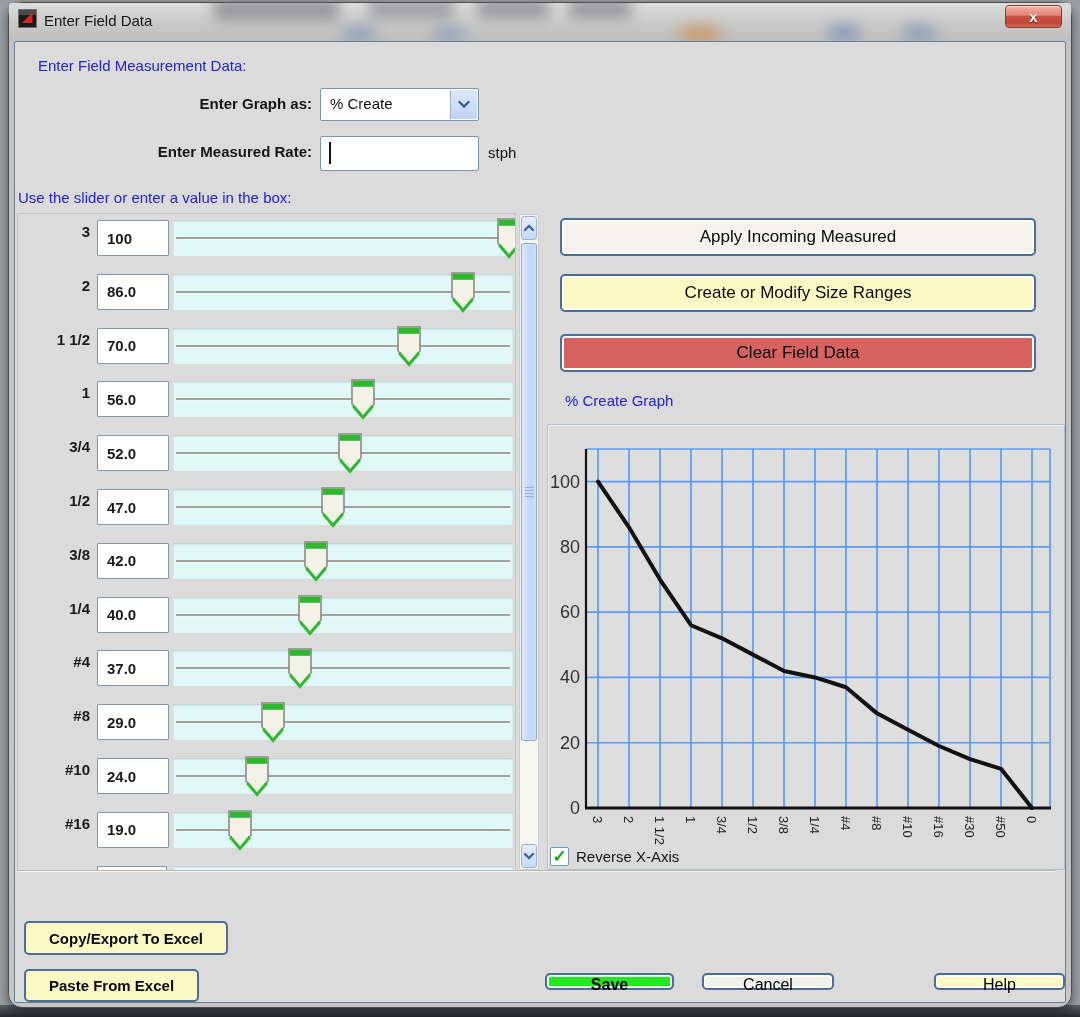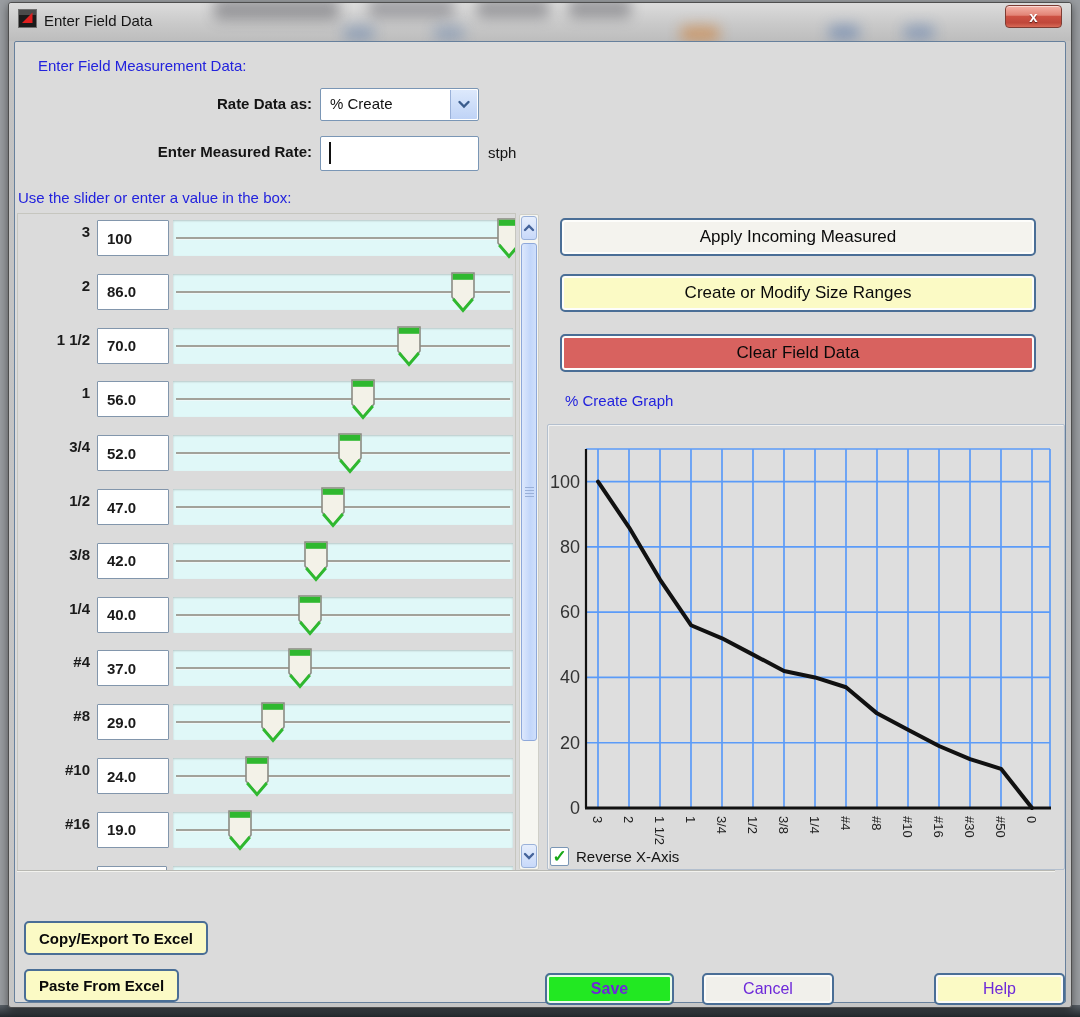--- a/index.html
+++ b/index.html
@@ -7,21 +7,21 @@
     width:1080px;height:1017px;position:relative;overflow:hidden;
     background:#9a9da1;font-family:"Liberation Sans",sans-serif;
     -webkit-font-smoothing:antialiased;
   }
   
   .bg-bottom{position:absolute;left:0;right:0;bottom:0;height:12px;
     background:linear-gradient(#5a6168,#23282d);}
   
   .window{position:absolute;left:8px;top:2px;width:1062px;height:1004px;
     background:linear-gradient(#dedede,#c2c2c2 34px,#c6c6c6);
-    border:1px solid #4e4e4e;border-radius:3px;
+    border:1px solid #4e4e4e;border-radius:14px;
     box-shadow:0 3px 10px rgba(0,0,0,.5);}
   .titlebar{position:absolute;left:0;top:0;right:0;height:38px;overflow:hidden;
     border-radius:3px 3px 0 0;
     background:linear-gradient(#dcdcdc,#c9c9c9 55%,#bdbdbd);}
   .blob{position:absolute;filter:blur(7px);opacity:.40;border-radius:4px;}
   .b1{left:205px;top:-5px;width:125px;height:22px;background:#3c3c44;}
   .b2{left:360px;top:-5px;width:85px;height:20px;background:#4d4d57;}
   .b3{left:468px;top:-5px;width:72px;height:20px;background:#42424a;}
   .b4{left:560px;top:-5px;width:62px;height:20px;background:#3e3e46;}
   .b5{left:672px;top:23px;width:38px;height:16px;background:#d07828;opacity:.55;}
@@ -102,27 +102,27 @@
   #chart-svg{position:absolute;left:0;top:0;pointer-events:none;}
   .checkbox-row{position:absolute;left:2px;bottom:2px;height:22px;display:flex;
     align-items:center;gap:7px;}
   .checkbox{display:inline-block;width:19px;height:19px;background:#fff;
     border:1px solid #7a96b5;border-radius:2px;color:#18a818;font-weight:bold;
     font-size:17px;line-height:17px;text-align:center;box-sizing:border-box;}
   .checkbox-row .lbl{position:static;}
   
   .divider{position:absolute;left:2px;right:10px;top:828px;height:0;
     border-top:1px solid #b8b8b2;border-bottom:1px solid #f2f2ee;}
-  .excel-btn{position:absolute;left:9px;height:34px;padding:0 13px;
+  .excel-btn{position:absolute;left:9px;height:34px;padding:0 23px;
     background:var(--yellow_button,#fbfac5);border:2px solid var(--button_border,#4a6e96);
     border-radius:5px;font:600 15px "Liberation Sans",sans-serif;color:#0a0a0a;cursor:default;}
   #btn-copy{top:879px;}
   #btn-paste{top:927px;height:33px;}
-  .foot-btn{position:absolute;top:931px;height:32px;
-    font:16px "Liberation Sans",sans-serif;color:#6d28d9;
+  .foot-btn{position:absolute;top:931px;height:17px;
+    font:16px "Liberation Sans",sans-serif;color:#000000;
     background:#f1f0eb;border:2px solid var(--button_border,#4a6e96);border-radius:5px;
     box-shadow:inset 0 0 0 2px #fbfbf9;cursor:default;}
   #btn-save{left:530px;width:129px;background:var(--green_button,#22e822);
     font-weight:600;box-shadow:inset 0 0 0 2px #e9fbe9;}
   #btn-cancel{left:687px;width:132px;}
   #btn-help{left:919px;width:131px;background:var(--yellow_button,#fbfac5);}
 </style>
 </head>
 <body>
 
@@ -148,21 +148,21 @@
     </span>
     <span class="title">Enter Field Data</span>
     <button class="close-btn">
       <span class="close-x">x</span>
     </button>
   </div>
 
   <div class="client">
     <div class="lbl blue" id="lbl-section">Enter Field Measurement Data:</div>
 
-    <div class="lbl" id="lbl-dataas">Rate Data as:</div>
+    <div class="lbl" id="lbl-dataas">Enter Graph as:</div>
     <div class="combo">
       <span class="combo-text">% Create</span>
       <span class="combo-btn">
         <svg width="14" height="9" viewBox="0 0 14 9">
           <path d="M2.5,2 L7,6.5 L11.5,2" stroke="#3b5c8c" stroke-width="2.4" fill="none" stroke-linecap="round"></path>
         </svg>
       </span>
     </div>
 
     <div class="lbl" id="lbl-rate">Enter Measured Rate:</div>

